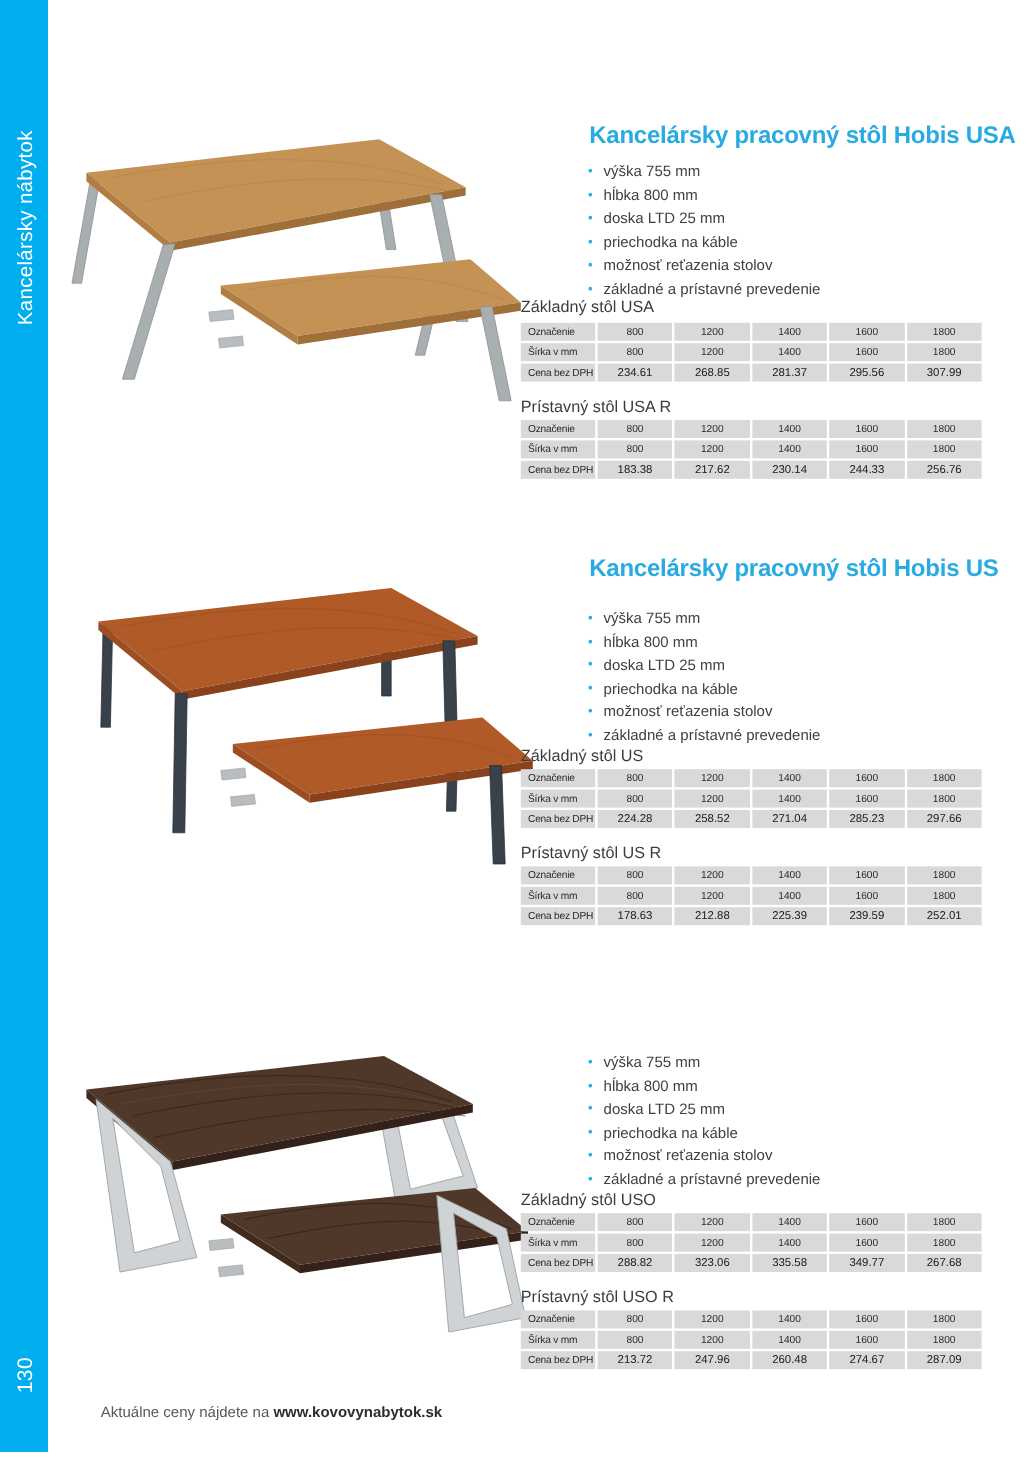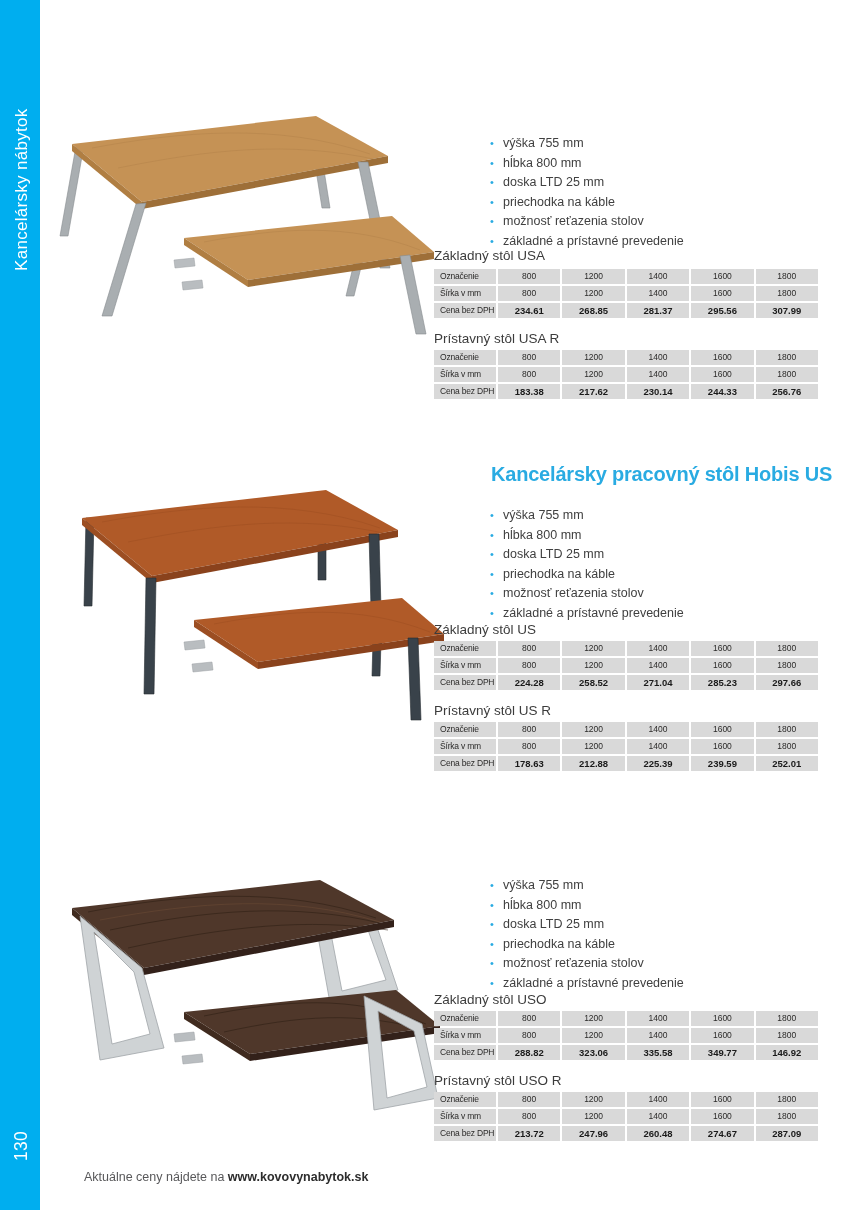--- a/index.html
+++ b/index.html
@@ -20,21 +20,21 @@
   .feat li{position:relative;padding-left:13px;font-size:12.5px;line-height:19.5px;color:#404040;}
   .feat li::before{content:"•";position:absolute;left:0;top:0;color:#29abe2;font-size:11px;}
 
   .tbl-title{position:absolute;left:434px;margin:0;font-size:13.5px;font-weight:normal;color:#3c3c3c;}
 
   .ptable{position:absolute;left:434px;width:384px;display:grid;
           grid-template-columns:62px repeat(5,1fr);gap:2px;}
   .tcell{background:#d9d9d9;height:15px;line-height:15px;font-size:8.5px;color:#2b2a29;}
   .tlabel{padding-left:6px;letter-spacing:-.2px;}
   .tval{text-align:center;}
-  .vbold{font-weight:bold;font-size:9.5px;color:#1a1a1a;}
+  .vbold{font-weight:normal;font-size:9.5px;color:#1a1a1a;}
 
   .prod-img{position:absolute;}
 
   
   .footer{position:absolute;left:84px;top:1170px;font-size:12.5px;color:#58585a;}
   .footer b{color:#2d2d2d;}
 
   
   .wood-usa{fill:#c59255;} .edge-usa{fill:#9e6f38;} .side-usa{fill:#b07e42;}
   .leg-usa{fill:#a9aeb1;stroke:#878c8f;stroke-width:.6;}
@@ -67,20 +67,21 @@
     <polygon class="tab" points="116,150 136,148 137,156 117,158"></polygon>
     <polygon class="tab" points="124,172 144,170 145,178 125,180"></polygon>
     <polygon class="leg-usa" points="306,112 314,112 296,186 288,186"></polygon>
     <polygon class="wood-usa" points="126,128 334,106 376,142 190,170"></polygon>
     <path class="grain-l" stroke="#b5834a" d="M146,132 C220,118 290,112 362,140"></path>
     <polygon class="side-usa" points="126,128 190,170 190,177 126,135"></polygon>
     <polygon class="edge-usa" points="190,170 376,142 376,149 190,177"></polygon>
     <polygon class="leg-usa" points="342,146 352,145 368,224 358,224"></polygon>
   </svg>
 
+  <h2 class="sec-title" style="top:102px;">Kancelársky pracovný stôl Hobis USA</h2>
   <ul class="feat" style="top:134px;">
     <li>výška 755 mm</li>
     <li>hĺbka 800 mm</li>
     <li>doska LTD 25 mm</li>
     <li>priechodka na káble</li>
     <li>možnosť reťazenia stolov</li>
     <li>základné a prístavné prevedenie</li>
   </ul>
   <h3 class="tbl-title" style="top:248px;">Základný stôl USA</h3>
   <div class="ptable" style="top:269px;">
@@ -235,21 +236,21 @@
       <div class="tcell tval">800</div>
       <div class="tcell tval">1200</div>
       <div class="tcell tval">1400</div>
       <div class="tcell tval">1600</div>
       <div class="tcell tval">1800</div>
       <div class="tcell tlabel">Cena bez DPH</div>
       <div class="tcell tval vbold">288.82</div>
       <div class="tcell tval vbold">323.06</div>
       <div class="tcell tval vbold">335.58</div>
       <div class="tcell tval vbold">349.77</div>
-      <div class="tcell tval vbold">146.92</div>
+      <div class="tcell tval vbold">267.68</div>
     </div>
   <h3 class="tbl-title" style="top:1073px;">Prístavný stôl USO R</h3>
   <div class="ptable" style="top:1092px;">
       <div class="tcell tlabel">Označenie</div>
       <div class="tcell tval">800</div>
       <div class="tcell tval">1200</div>
       <div class="tcell tval">1400</div>
       <div class="tcell tval">1600</div>
       <div class="tcell tval">1800</div>
       <div class="tcell tlabel">Šírka v mm</div>

